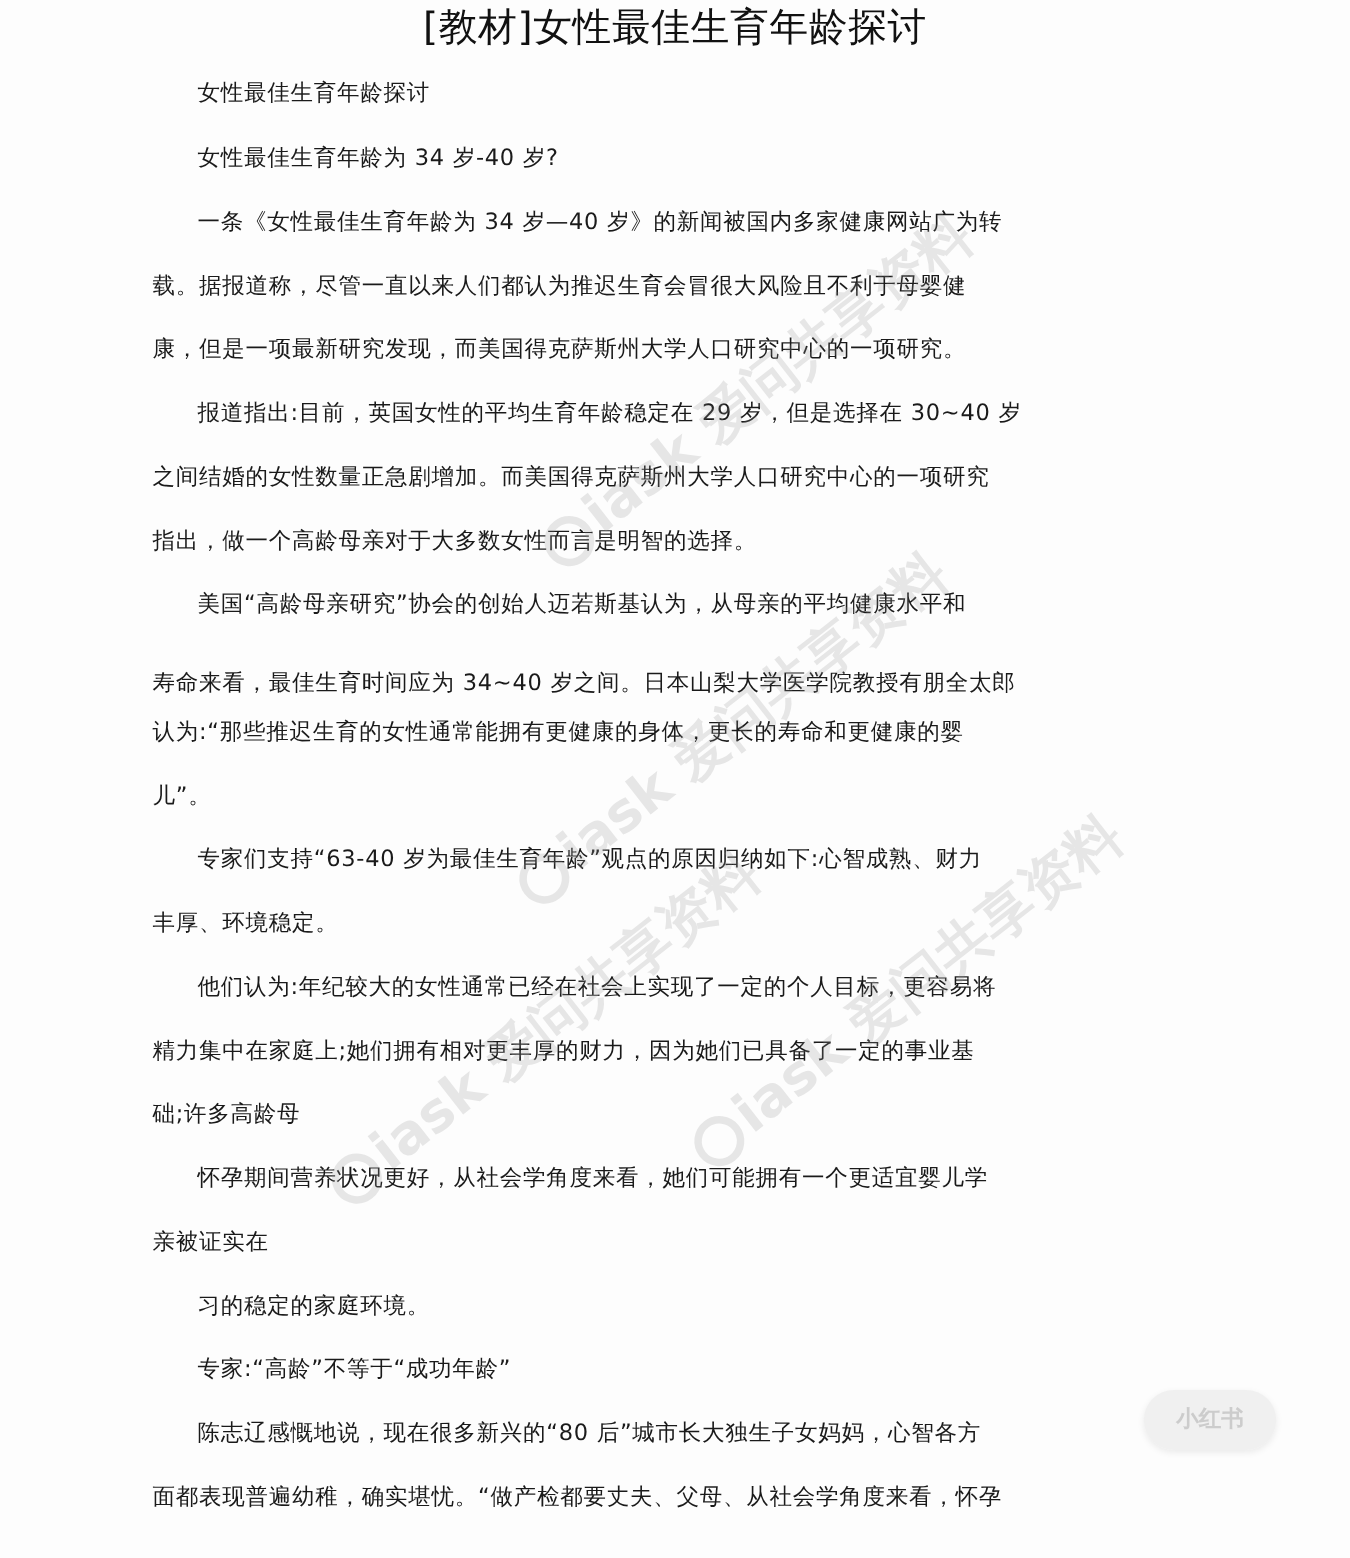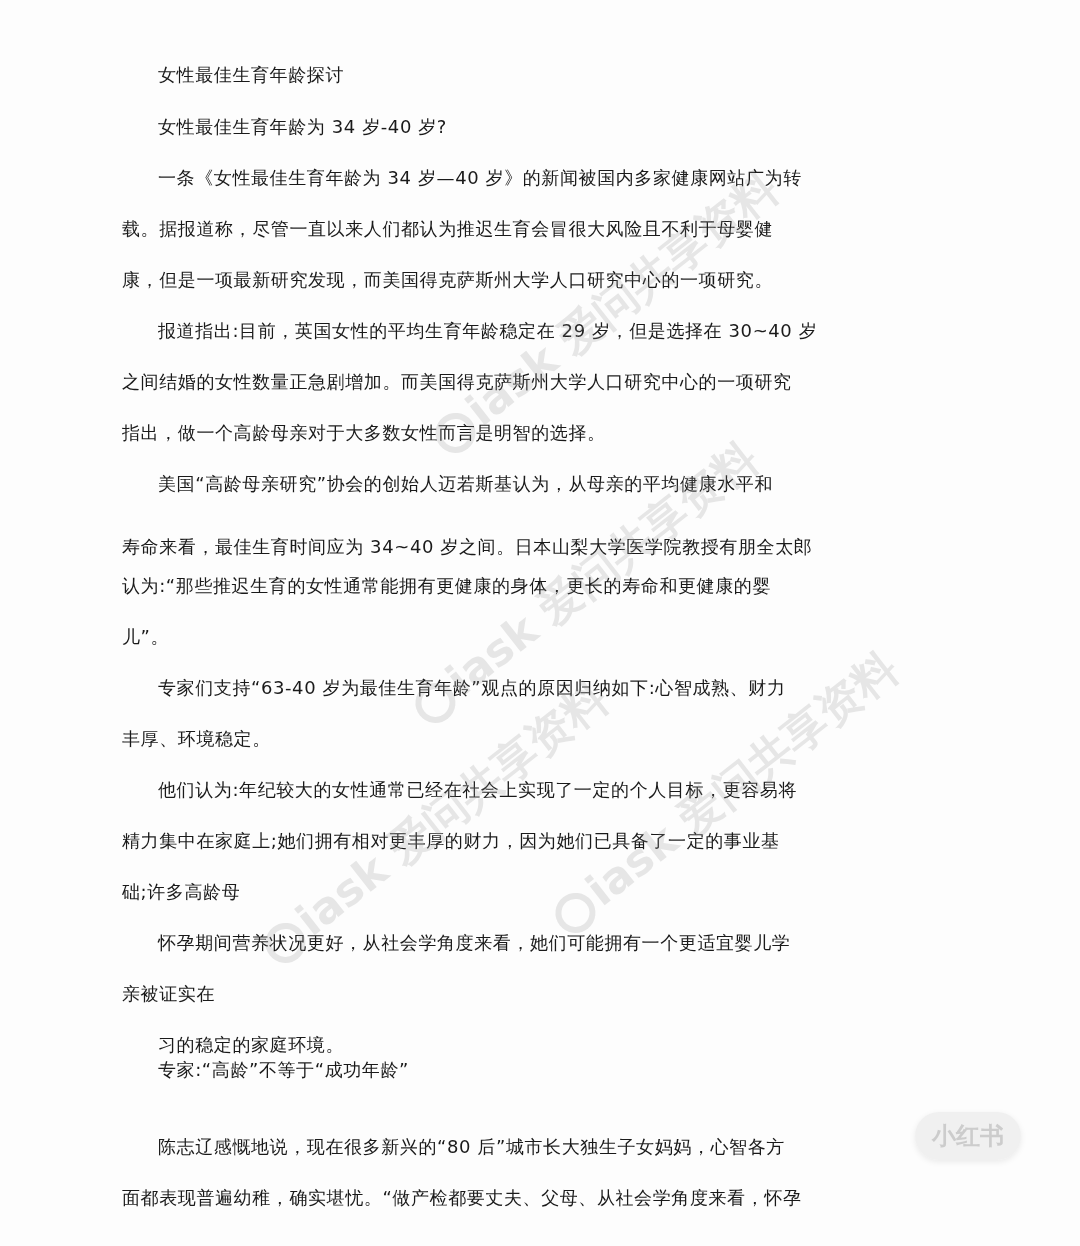--- a/index.html
+++ b/index.html
@@ -71,41 +71,42 @@
       position: absolute;
       left: 915px;
       top: 1112px;
       width: 106px;
       height: 48px;
       border-radius: 24px;
       background: rgba(235,235,235,0.75);
       box-shadow: 0 2px 6px rgba(0,0,0,0.08);
       color: rgba(200,200,200,0.9);
       font-family: "DejaVu Sans", "Liberation Sans", sans-serif;
-      font-size: 24px;
+      font-size: 18px;
       font-weight: bold;
       line-height: 48px;
       text-align: center;
     }
     .xhs-id {
       position: absolute;
       left: 706px;
       top: 1166px;
       font-family: "DejaVu Sans", "Liberation Sans", sans-serif;
       font-size: 28px;
       color: rgba(205,205,205,0.85);
       letter-spacing: 1px;
       white-space: nowrap;
     }
   </style>
 </head>
 <body>
 
 <div class="page">
 
+  <div class="title">[教材]女性最佳生育年龄探讨</div>
 
   <div>
     <div class="line indent" style="top:60px">女性最佳生育年龄探讨</div>
     <div class="line indent" style="top:112px">女性最佳生育年龄为 34 岁-40 岁?</div>
     <div class="line indent" style="top:163px">一条《女性最佳生育年龄为 34 岁—40 岁》的新闻被国内多家健康网站广为转</div>
     <div class="line flush" style="top:214px">载。据报道称，尽管一直以来人们都认为推迟生育会冒很大风险且不利于母婴健</div>
     <div class="line flush" style="top:265px">康，但是一项最新研究发现，而美国得克萨斯州大学人口研究中心的一项研究。</div>
     <div class="line indent" style="top:316px">报道指出:目前，英国女性的平均生育年龄稳定在 29 岁，但是选择在 30~40 岁</div>
     <div class="line flush" style="top:367px">之间结婚的女性数量正急剧增加。而美国得克萨斯州大学人口研究中心的一项研究</div>
     <div class="line flush" style="top:418px">指出，做一个高龄母亲对于大多数女性而言是明智的选择。</div>
@@ -114,21 +115,21 @@
     <div class="line flush" style="top:571px">认为:“那些推迟生育的女性通常能拥有更健康的身体，更长的寿命和更健康的婴</div>
     <div class="line flush" style="top:622px">儿”。</div>
     <div class="line indent" style="top:673px">专家们支持“63-40 岁为最佳生育年龄”观点的原因归纳如下:心智成熟、财力</div>
     <div class="line flush" style="top:724px">丰厚、环境稳定。</div>
     <div class="line indent" style="top:775px">他们认为:年纪较大的女性通常已经在社会上实现了一定的个人目标，更容易将</div>
     <div class="line flush" style="top:826px">精力集中在家庭上;她们拥有相对更丰厚的财力，因为她们已具备了一定的事业基</div>
     <div class="line flush" style="top:877px">础;许多高龄母</div>
     <div class="line indent" style="top:928px">怀孕期间营养状况更好，从社会学角度来看，她们可能拥有一个更适宜婴儿学</div>
     <div class="line flush" style="top:979px">亲被证实在</div>
     <div class="line indent" style="top:1030px">习的稳定的家庭环境。</div>
-    <div class="line indent" style="top:1055px">专家:“高龄”不等于“成功年龄”</div>
+    <div class="line indent" style="top:1081px">专家:“高龄”不等于“成功年龄”</div>
     <div class="line indent" style="top:1132px">陈志辽感慨地说，现在很多新兴的“80 后”城市长大独生子女妈妈，心智各方</div>
     <div class="line flush" style="top:1183px">面都表现普遍幼稚，确实堪忧。“做产检都要丈夫、父母、从社会学角度来看，怀孕</div>
   </div>
 
   <div class="wm-iask" style="left:420px; top:420px;">
     <span class="logo"></span><span>iask 爱问共享资料</span>
   </div>
   <div class="wm-iask" style="left:400px; top:690px;">
     <span class="logo"></span><span>iask 爱问共享资料</span>
   </div>

